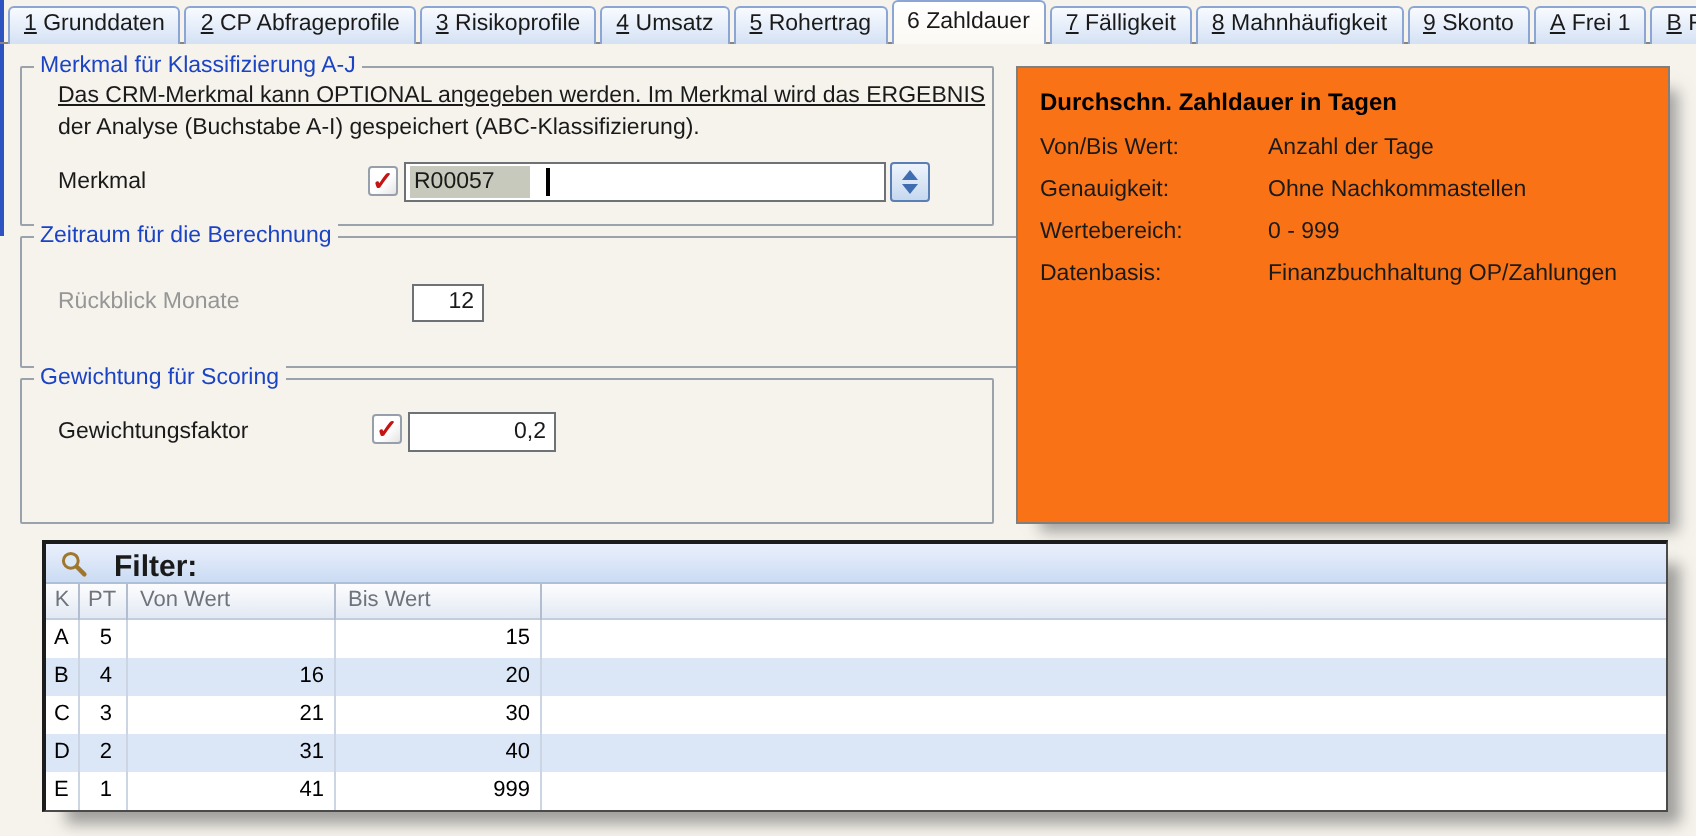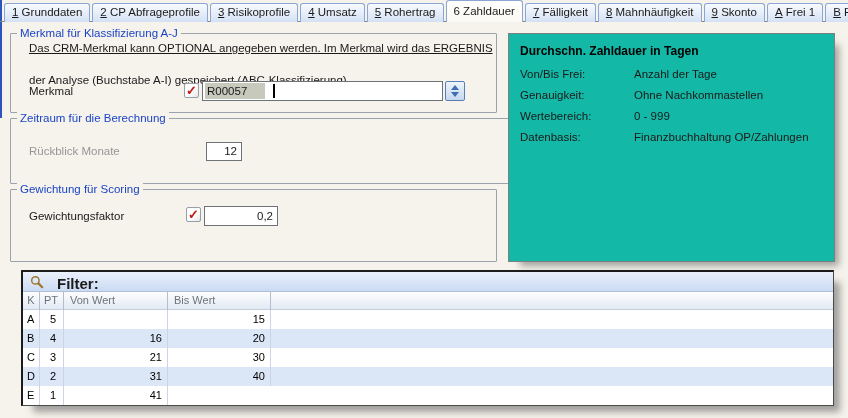--- a/index.html
+++ b/index.html
@@ -75,21 +75,21 @@
     background:linear-gradient(#eef4fc,#c6d8ef);
     display:flex; flex-direction:column; align-items:center; justify-content:center; gap:2px;
     cursor:pointer;
   }
   .tri-up { width:0; height:0; border-left:4px solid transparent; border-right:4px solid transparent; border-bottom:5px solid #3e6db2; }
   .tri-down { width:0; height:0; border-left:4px solid transparent; border-right:4px solid transparent; border-top:5px solid #3e6db2; }
 
   
   .info-panel {
     position:absolute; left:508px; top:33px; width:327px; height:229px;
-    background:#14b8a6; border:1px solid #7f7f7f;
+    background:#f97316; border:1px solid #7f7f7f;
     box-shadow:8px 8px 7px -4px rgba(95,95,95,0.55);
   }
   .info-title { position:absolute; left:11px; top:10px; font-weight:bold; font-size:12px; color:#000; white-space:nowrap; }
   .info-label { position:absolute; left:11px; white-space:nowrap; }
   .info-value { position:absolute; left:125px; white-space:nowrap; }
 
   
   .table-panel {
     position:absolute; left:21px; top:270px; width:813px; height:136px;
     background:#fff;
@@ -142,21 +142,21 @@
   <div class="tab"><span class="acc">8</span>&nbsp;<span>Mahnhäufigkeit</span></div>
   <div class="tab"><span class="acc">9</span>&nbsp;<span>Skonto</span></div>
   <div class="tab"><span class="acc">A</span>&nbsp;<span>Frei 1</span></div>
   <div class="tab"><span class="acc">B</span>&nbsp;<span>Frei 2</span></div>
 
 </div>
 
 <div class="groupbox gb1">
   <div class="group-title">Merkmal für Klassifizierung A-J</div>
   <div class="desc-line" style="top:8px;text-decoration:underline;">Das CRM-Merkmal kann OPTIONAL angegeben werden. Im Merkmal wird das ERGEBNIS</div>
-  <div class="desc-line" style="top:40px;text-align:right;">der Analyse (Buchstabe A-I) gespeichert (ABC-Klassifizierung).</div>
+  <div class="desc-line" style="top:24px;text-align:right;">der Analyse (Buchstabe A-I) gespeichert (ABC-Klassifizierung).</div>
   <div class="lbl" style="left:18px; top:51px;">Merkmal</div>
   <div class="checkbox-ic" style="left:173px; top:49px;"><span>✓</span></div>
   <div class="txtfield merkmal-field"><span class="sel-text">R00057</span><span class="caret"></span></div>
   <div class="spinner">
     <div class="tri-up"></div>
     <div class="tri-down"></div>
   </div>
 </div>
 
 <div class="groupbox gb2">
@@ -167,21 +167,21 @@
 
 <div class="groupbox gb3">
   <div class="group-title">Gewichtung für Scoring</div>
   <div class="lbl" style="left:18px; top:20px;">Gewichtungsfaktor</div>
   <div class="checkbox-ic" style="left:175px; top:17px;"><span>✓</span></div>
   <div class="txtfield num-field f-faktor">0,2</div>
 </div>
 
 <div class="info-panel">
   <div class="info-title">Durchschn. Zahldauer in Tagen</div>
-  <div class="info-label" style="top:34px;">Von/Bis Frei:</div>
+  <div class="info-label" style="top:34px;">Von/Bis Wert:</div>
   <div class="info-value" style="top:34px;">Anzahl der Tage</div>
   <div class="info-label" style="top:55px;">Genauigkeit:</div>
   <div class="info-value" style="top:55px;">Ohne Nachkommastellen</div>
   <div class="info-label" style="top:76px;">Wertebereich:</div>
   <div class="info-value" style="top:76px;">0 - 999</div>
   <div class="info-label" style="top:97px;">Datenbasis:</div>
   <div class="info-value" style="top:97px;">Finanzbuchhaltung OP/Zahlungen</div>
 </div>
 
 <div class="table-panel">
@@ -226,15 +226,16 @@
     <div class="tcell col-k">D</div>
     <div class="tcell col-pt">2</div>
     <div class="tcell col-von">31</div>
     <div class="tcell col-bis">40</div>
     <div class="tcell col-fill"></div>
   </div>
   <div class="trow">
     <div class="tcell col-k">E</div>
     <div class="tcell col-pt">1</div>
     <div class="tcell col-von">41</div>
+    <div class="tcell col-bis">999</div>
     <div class="tcell col-fill"></div>
   </div>
 </div>
 
 </body></html>

